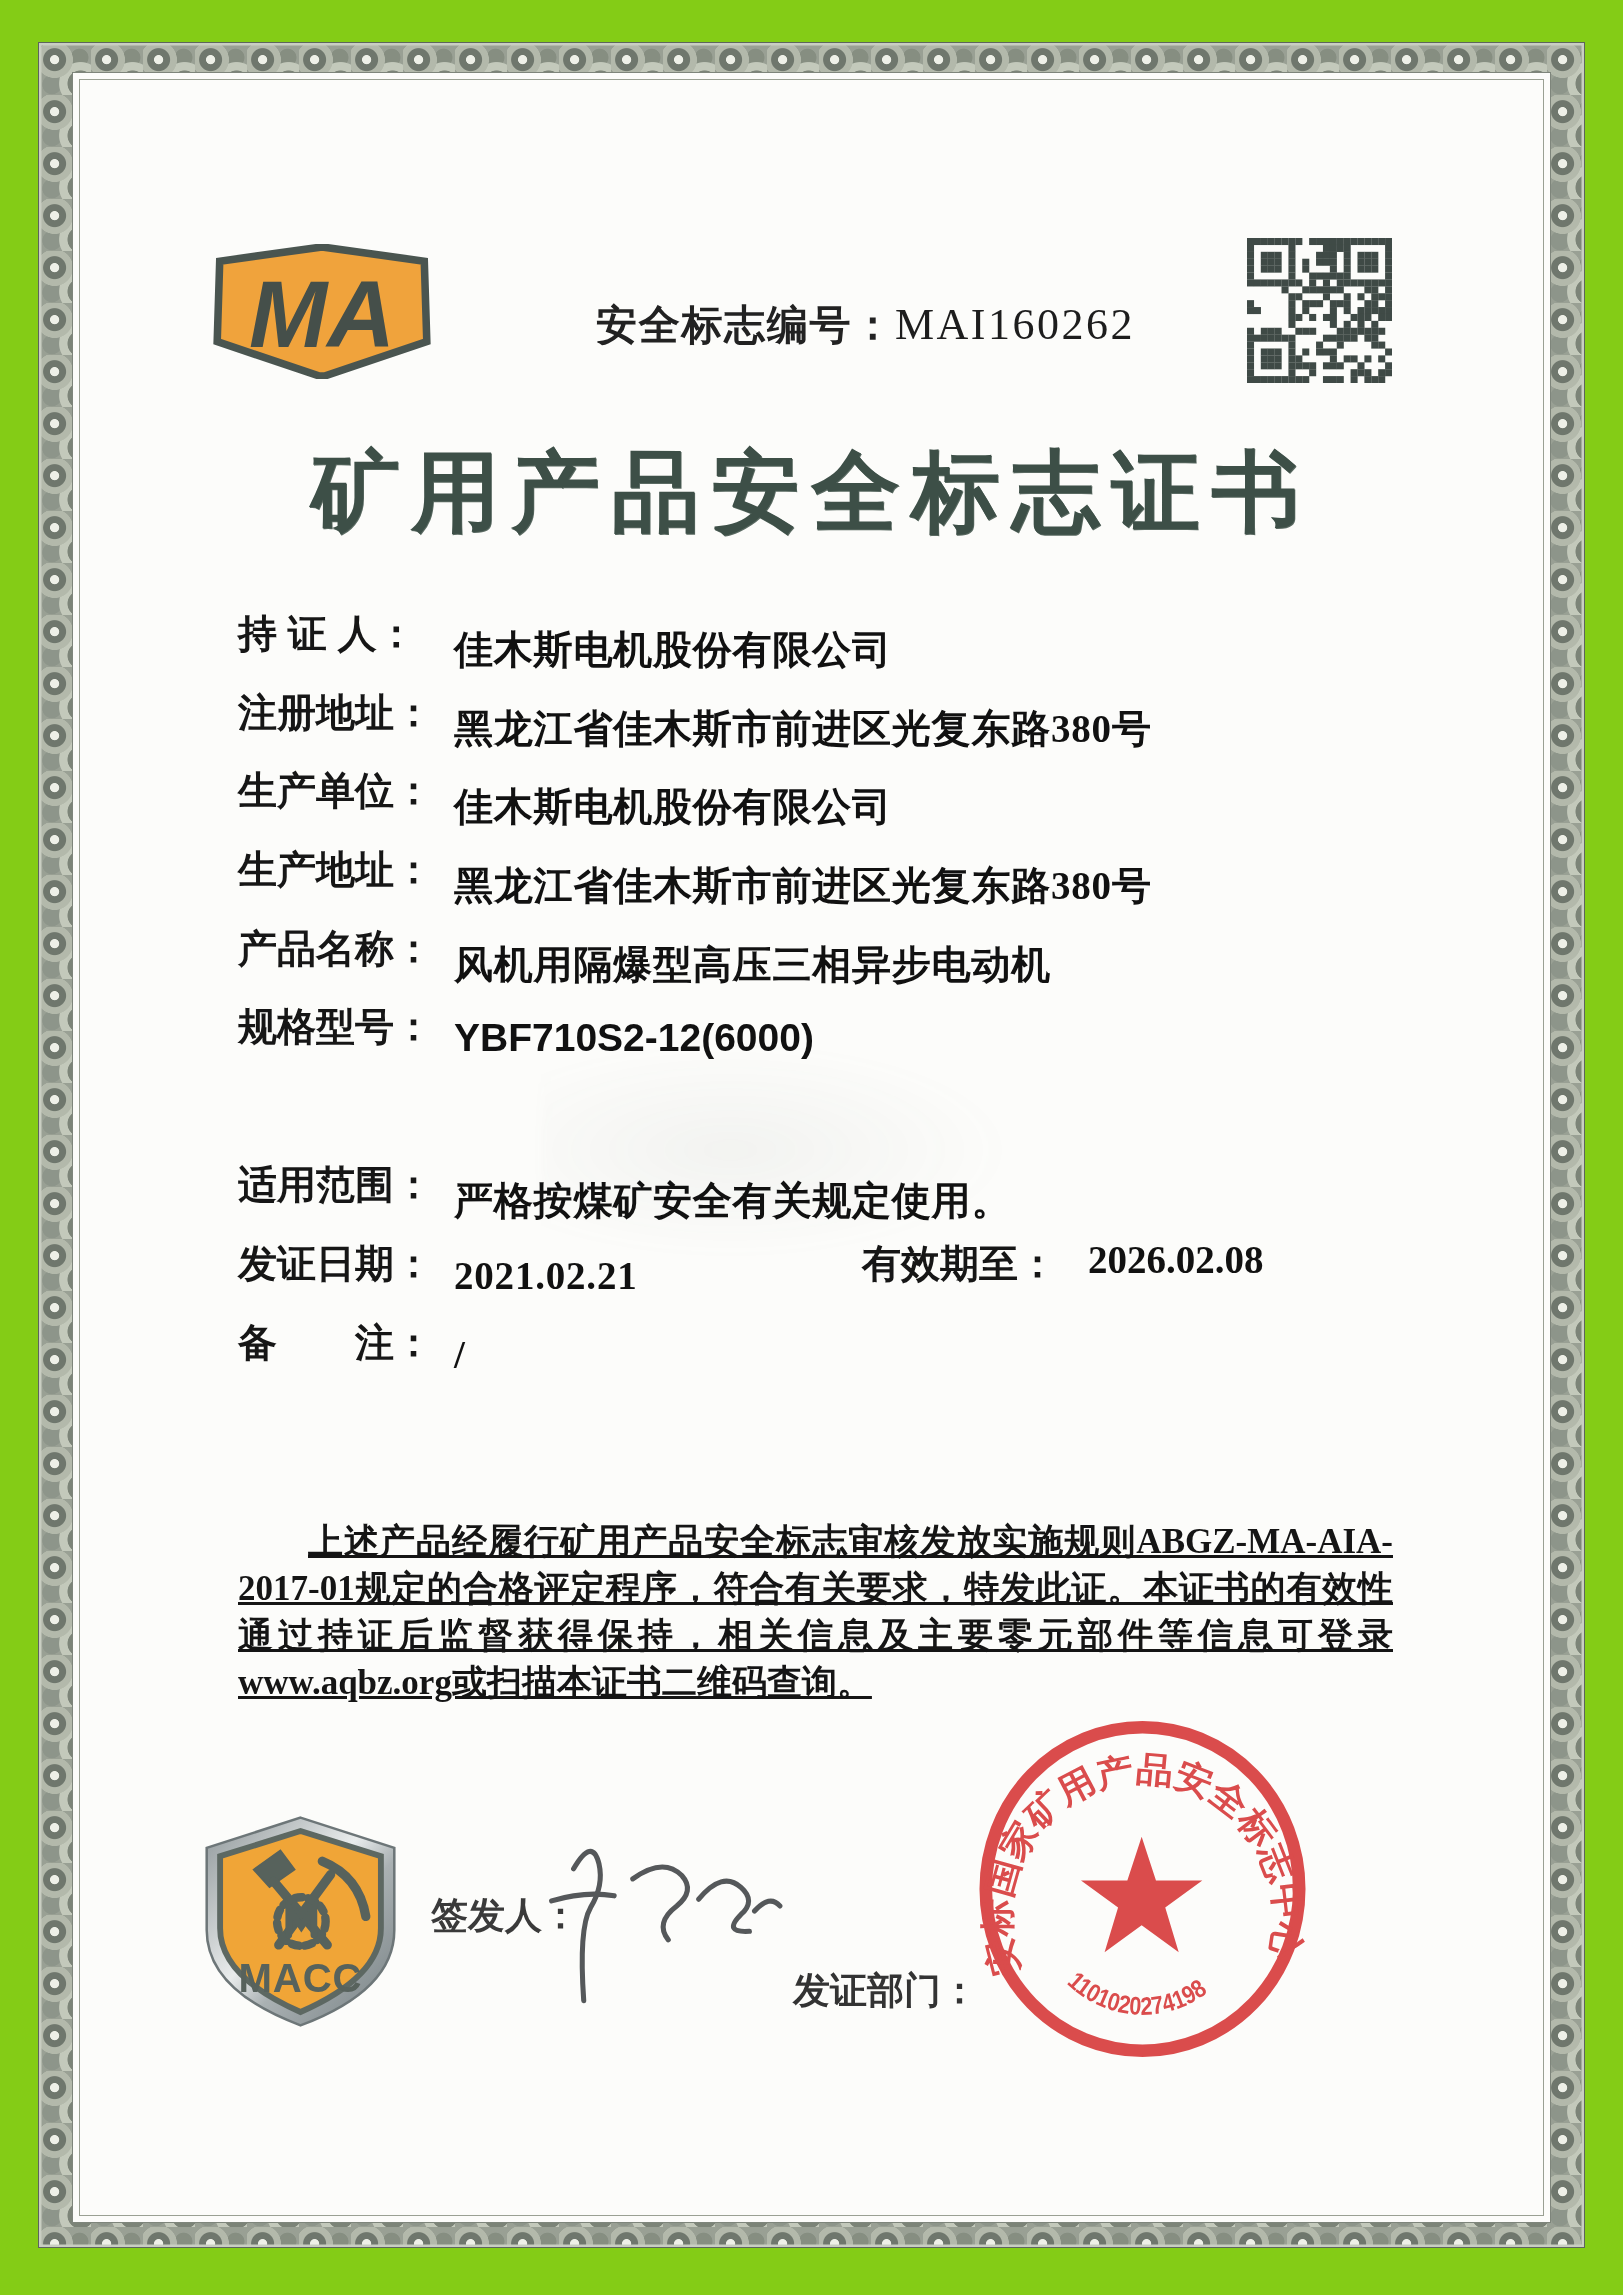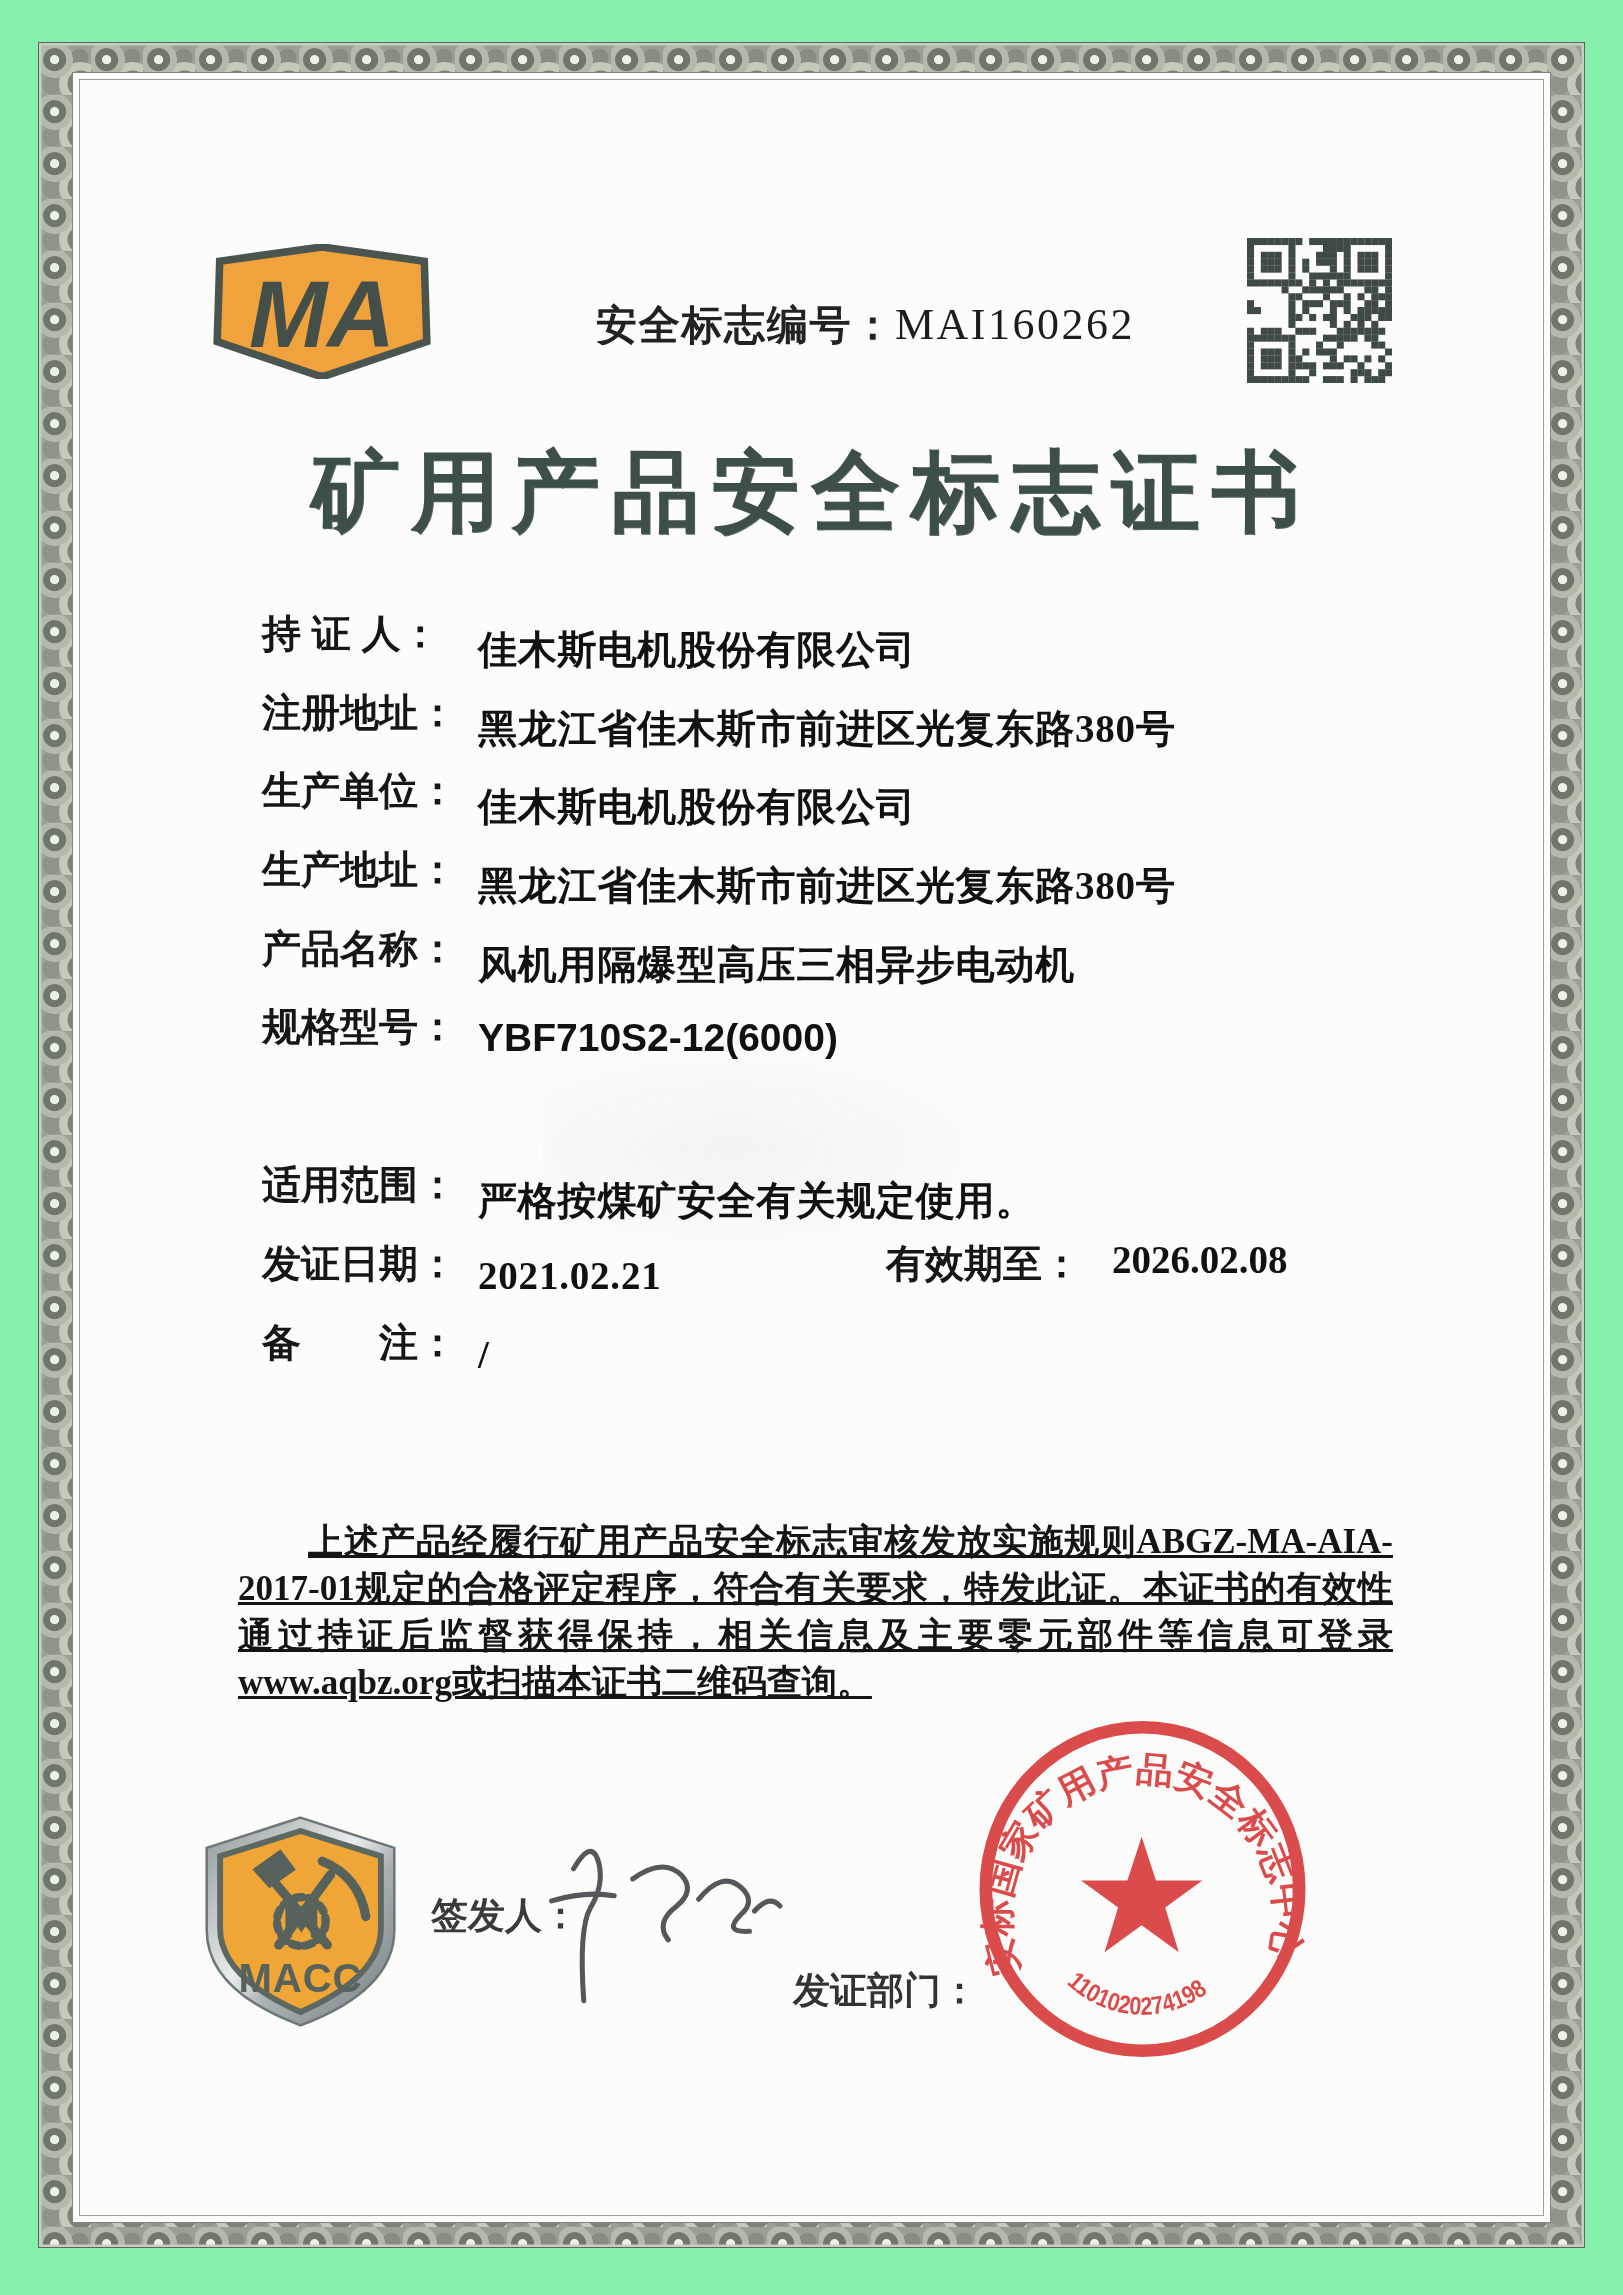--- a/index.html
+++ b/index.html
@@ -1,16 +1,16 @@
 <!DOCTYPE html>
 <html style="font-size:13.5px"><head>
 <meta charset="utf-8">
 <style>
   html,body{margin:0;padding:0;background:#e8e8e6;}
-  #page{position:relative;width:1623px;height:2295px;background:#86efac;overflow:hidden;
+  #page{position:relative;width:1623px;height:2295px;background:#84cc16;overflow:hidden;
         font-family:"Liberation Serif",serif;}
   
   .frame-band{position:absolute;left:38px;top:42px;right:38px;bottom:47px;
     border:1.7px solid #5d655d;
     background-color:#99a094;
     background-image:
       radial-gradient(circle at 30% 32%, #eef0e8 0 4.2px, rgba(0,0,0,0) 5px),
       radial-gradient(circle at 30% 32%, #6f776d 0 11px, #b3b9ab 12px 18px, rgba(0,0,0,0) 18.6px),
       radial-gradient(circle at 80% 78%, #e8eae2 0 3.4px, rgba(0,0,0,0) 4.2px),
       radial-gradient(circle at 80% 78%, #7c8478 0 12.7px, #c3c9bb 13.5px 21px, rgba(0,0,0,0) 22px),
@@ -24,21 +24,21 @@
   .ma-logo{position:absolute;left:213px;top:244px;width:218px;height:135px;}
   .header-line{position:absolute;left:596px;top:298px;display:flex;align-items:baseline;}
   .mark-label{font-family:"Liberation Sans",sans-serif;font-weight:bold;font-size:41px;color:#222;letter-spacing:1.7px;}
   .mark-value{font-family:"Liberation Serif",serif;font-size:44px;color:#1d1d1d;letter-spacing:2.5px;}
   .qr{position:absolute;left:1247px;top:238px;width:145px;height:145px;}
   
   .cert-title{position:absolute;left:135px;right:135px;top:433px;text-align:center;
     font-family:"Liberation Serif",serif;font-weight:bold;font-size:88px;color:#3d4f47;
     letter-spacing:12px;text-shadow:0.8px 0.8px 0 #5a6a62;}
   
-  .row{position:absolute;left:0;width:1365px;height:52px;margin-left:24px;}
+  .row{position:absolute;left:0;width:1365px;height:52px;}
   .lbl{position:absolute;left:238px;top:0;font-family:"Liberation Sans",sans-serif;
        font-weight:bold;font-size:39px;color:#161616;white-space:nowrap;}
   .val{position:absolute;left:454px;top:16px;font-family:"Liberation Serif",serif;
        font-weight:bold;font-size:39px;color:#111;white-space:nowrap;letter-spacing:0.8px;}
   .val-num{font-family:"Liberation Sans",sans-serif;font-weight:bold;letter-spacing:0;}
   .val-long{left:630px;font-family:"Liberation Sans",sans-serif;font-weight:bold;
             font-size:33px;top:5px;letter-spacing:0;}
   .lbl2{position:absolute;left:862px;top:0;font-family:"Liberation Sans",sans-serif;
         font-weight:bold;font-size:39px;color:#161616;white-space:nowrap;}
   .val2{position:absolute;left:1088px;top:0;font-family:"Liberation Serif",serif;

